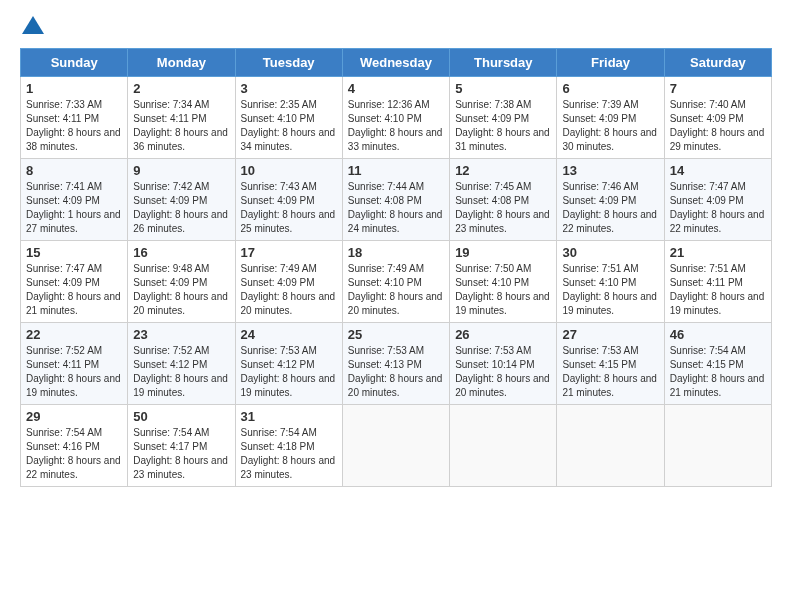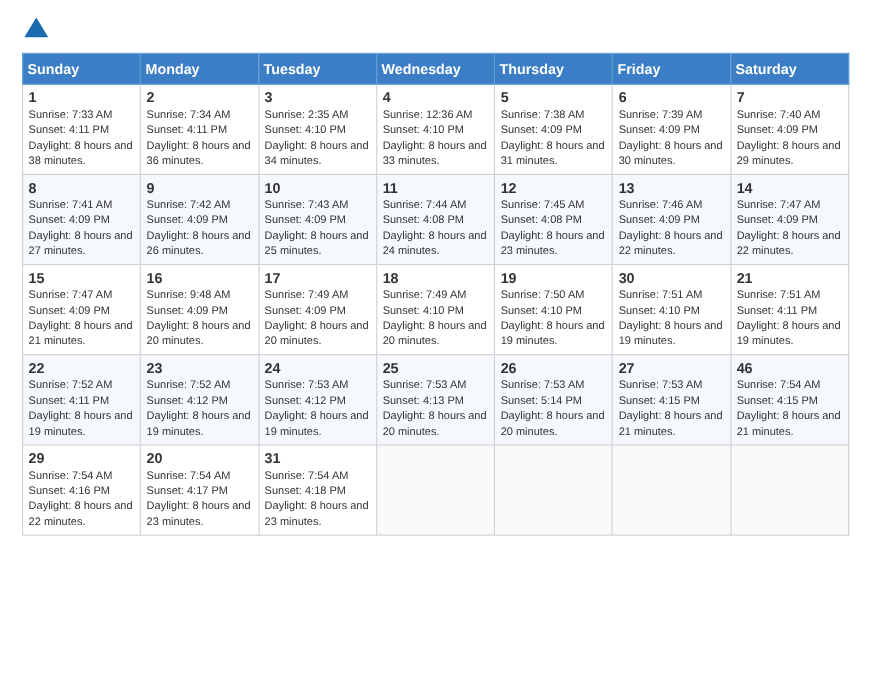--- a/index.html
+++ b/index.html
@@ -50,21 +50,21 @@
     .calendar {
       width: 100%;
       border-collapse: collapse;
     }
     .calendar th {
       background: #3b7ec5;
       color: #fff;
       font-size: 13px;
       font-weight: bold;
       padding: 6px 4px;
-      text-align: left;
+      text-align: center;
       border: 1px solid #5a9ed8;
     }
     .calendar td {
       vertical-align: top;
       border: 1px solid #d0d0d0;
       padding: 4px 5px;
       font-size: 10.5px;
       color: #333;
       width: calc(100% / 7);
       background: #fff;
@@ -164,21 +164,21 @@
         <span class="cell-text">Sunrise: 7:40 AM</span><br>
         <span class="cell-text">Sunset: 4:09 PM</span><br>
         <span class="cell-text">Daylight: 8 hours and 29 minutes.</span>
       </td>
       </tr>
       <tr>
         <td>
         <span class="day-num">8</span>
         <span class="cell-text">Sunrise: 7:41 AM</span><br>
         <span class="cell-text">Sunset: 4:09 PM</span><br>
-        <span class="cell-text">Daylight: 8 hours and 27 minutes.</span>
+        <span class="cell-text">Daylight: 1 hours and 27 minutes.</span>
       </td>
         <td>
         <span class="day-num">9</span>
         <span class="cell-text">Sunrise: 7:42 AM</span><br>
         <span class="cell-text">Sunset: 4:09 PM</span><br>
         <span class="cell-text">Daylight: 8 hours and 26 minutes.</span>
       </td>
         <td>
         <span class="day-num">10</span>
         <span class="cell-text">Sunrise: 7:43 AM</span><br>
@@ -275,21 +275,21 @@
       </td>
         <td>
         <span class="day-num">25</span>
         <span class="cell-text">Sunrise: 7:53 AM</span><br>
         <span class="cell-text">Sunset: 4:13 PM</span><br>
         <span class="cell-text">Daylight: 8 hours and 20 minutes.</span>
       </td>
         <td>
         <span class="day-num">26</span>
         <span class="cell-text">Sunrise: 7:53 AM</span><br>
-        <span class="cell-text">Sunset: 5:14 PM</span><br>
+        <span class="cell-text">Sunset: 10:14 PM</span><br>
         <span class="cell-text">Daylight: 8 hours and 20 minutes.</span>
       </td>
         <td>
         <span class="day-num">27</span>
         <span class="cell-text">Sunrise: 7:53 AM</span><br>
         <span class="cell-text">Sunset: 4:15 PM</span><br>
         <span class="cell-text">Daylight: 8 hours and 21 minutes.</span>
       </td>
         <td>
         <span class="day-num">46</span>
@@ -299,21 +299,21 @@
       </td>
       </tr>
       <tr>
         <td>
         <span class="day-num">29</span>
         <span class="cell-text">Sunrise: 7:54 AM</span><br>
         <span class="cell-text">Sunset: 4:16 PM</span><br>
         <span class="cell-text">Daylight: 8 hours and 22 minutes.</span>
       </td>
         <td>
-        <span class="day-num">20</span>
+        <span class="day-num">50</span>
         <span class="cell-text">Sunrise: 7:54 AM</span><br>
         <span class="cell-text">Sunset: 4:17 PM</span><br>
         <span class="cell-text">Daylight: 8 hours and 23 minutes.</span>
       </td>
         <td>
         <span class="day-num">31</span>
         <span class="cell-text">Sunrise: 7:54 AM</span><br>
         <span class="cell-text">Sunset: 4:18 PM</span><br>
         <span class="cell-text">Daylight: 8 hours and 23 minutes.</span>
       </td>

